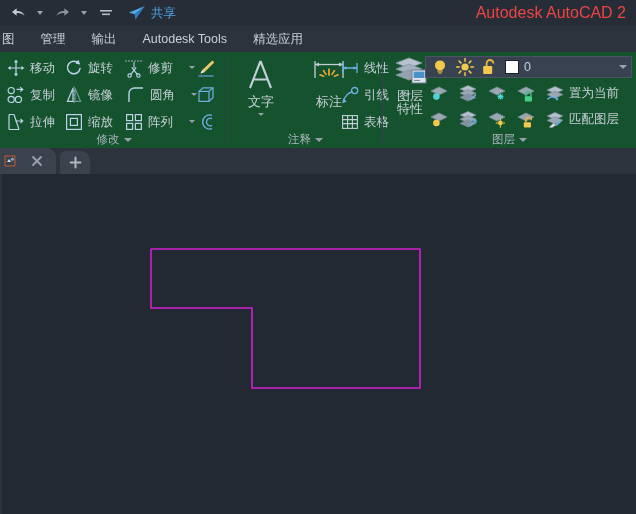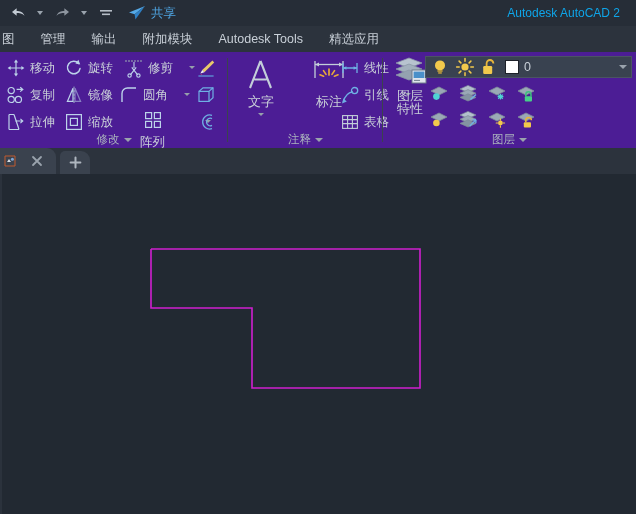--- a/index.html
+++ b/index.html
@@ -26,40 +26,40 @@
   .qat-arrow { width: 15px; height: 13px; display:block; }
   .caret-sm {
     width: 0; height: 0; border-left: 3.5px solid transparent;
     border-right: 3.5px solid transparent; border-top: 4px solid #9aa3ad;
   }
   .share-group {
     display: flex; align-items: center; gap: 5px; margin-left: 10px;
   }
   .share-label { color: #4ea3e0; font-size: 12.5px; }
   .win-title {
-    position: absolute; right: 12px; top: 0; height: 26px;
+    position: absolute; right: 6px; top: 0; height: 26px;
     display: flex; align-items: center;
-    color: #0ea5e9; font-size: 12px; white-space: nowrap;
+    color: #ef4444; font-size: 16px; white-space: nowrap;
     padding-right: 4px;
   }
 
   
   .ribbon-tabs {
     position: absolute; left: 0; top: 26px; width: 636px; height: 26px;
     background: #2c333d;
     display: flex; align-items: center;
     font-size: 12.5px; color: #c9d0d8;
   }
   .rtab { padding: 0 13px; height: 26px; line-height: 26px; white-space: nowrap; }
   .rtab.first { padding-left: 2px; }
 
   
   .ribbon {
     position: absolute; left: 0; top: 52px; width: 636px; height: 96px;
-    background: #4c1d95;
+    background: #14532d;
   }
   .panel { position: absolute; top: 0; height: 96px; }
   .panel-body { position: relative; height: 78px; }
   .panel-title {
     position: absolute; bottom: 1px; width: 100%;
     text-align: center; font-size: 11.5px; color: #aab3bd;
     display: flex; align-items: center; justify-content: center; gap: 4px;
   }
   .panel-divider {
     position: absolute; top: 6px; width: 1px; height: 84px;
@@ -174,21 +174,20 @@
       </div>
     </div>
 
     <div class="win-title">Autodesk AutoCAD 2</div>
   </div>
 
   <div class="ribbon-tabs">
     <div class="rtab first">图</div>
     <div class="rtab">管理</div>
     <div class="rtab">输出</div>
-    <div class="rtab">附加模块</div>
     <div class="rtab">Autodesk Tools</div>
     <div class="rtab">精选应用</div>
   </div>
 
   <div class="ribbon">
 
     <div class="panel" style="left:0; width:228px;">
       <div class="panel-body">
 
         <div class="btn-sm" style="left:6px; top:4px;">
@@ -238,21 +237,21 @@
 
         <div class="btn-sm" style="left:64px; top:31px;">
           <svg class="ico" viewBox="0 0 20 20">
             <path d="M9 3.2 L3.4 16.4 H9 Z" stroke="#bcd3ea" stroke-width="1.2" fill="none"></path>
             <path d="M11 3.2 L16.6 16.4 H11 Z" stroke="#bcd3ea" stroke-width="1.2" fill="none" opacity="0.55"></path>
             <path d="M10 1.6 V18.4" stroke="#9fb4c8" stroke-width="1" stroke-dasharray="2 1.6"></path>
           </svg>
           <span class="lbl">镜像</span>
         </div>
 
-        <div class="btn-sm" style="left:119px; top:31px;">
+        <div class="btn-sm" style="left:126px; top:31px;">
           <svg class="ico" viewBox="0 0 20 20">
             <path d="M3 17 V8.5 A5.5 5.5 0 0 1 8.5 3 H17" stroke="#bcd3ea" stroke-width="1.4" fill="none"></path>
           </svg>
           <span class="lbl">圆角</span>
           <div class="split-caret caret-tiny" style="position:absolute; left:62px; top:10px;"></div>
         </div>
 
         <div class="btn-sm" style="left:6px; top:58px;">
           <svg class="ico" viewBox="0 0 20 20">
             <path d="M3 2.5 V17.5 M3 2.5 H8 M3 17.5 H13" stroke="#bcd3ea" stroke-width="1.2" fill="none"></path>
@@ -263,21 +262,21 @@
         </div>
 
         <div class="btn-sm" style="left:64px; top:58px;">
           <svg class="ico" viewBox="0 0 20 20">
             <rect x="2.6" y="2.6" width="14.8" height="14.8" stroke="#bcd3ea" stroke-width="1.2" fill="none"></rect>
             <rect x="6.4" y="6.4" width="7" height="7" stroke="#bcd3ea" stroke-width="1.2" fill="none"></rect>
           </svg>
           <span class="lbl">缩放</span>
         </div>
 
-        <div class="btn-sm" style="left:140px; top:58px;flex-direction:column;">
+        <div class="btn-sm" style="left:124px; top:58px;">
           <svg class="ico" viewBox="0 0 20 20">
             <g stroke="#bcd3ea" stroke-width="1.2" fill="none">
               <rect x="2.6" y="2.6" width="6" height="6"></rect>
               <rect x="11.4" y="2.6" width="6" height="6"></rect>
               <rect x="2.6" y="11.4" width="6" height="6"></rect>
               <rect x="11.4" y="11.4" width="6" height="6"></rect>
             </g>
           </svg>
           <span class="lbl">阵列</span>
           <div class="split-caret caret-tiny" style="position:absolute; left:62px; top:10px;"></div>
@@ -447,20 +446,29 @@
             </g>
           </svg>
         </div>
         <div class="btn-sm" style="left:133px; top:29px;">
           <svg class="ico" viewBox="0 0 20 20">
             <path d="M2 8 L10 4 L18 8 L10 12 Z" fill="#9aa8b6" stroke="#7e8b99" stroke-width="0.8"></path>
             <path d="M9.8 13.4 V11.4 A2.6 2.6 0 0 1 15 11.4 V13.4" stroke="#3fbf7f" stroke-width="1.5" fill="none"></path>
             <rect x="8.8" y="13.2" width="7.2" height="5.4" rx="1" fill="#47cf8a"></rect>
           </svg>
         </div>
+        <div class="btn-sm" style="left:162px; top:29px;">
+          <svg class="ico" viewBox="0 0 20 20">
+            <path d="M2 7 L10 3.4 L18 7 L10 10.6 Z" fill="#b3c0cd" stroke="#7e8b99" stroke-width="0.7"></path>
+            <path d="M2 11.6 L10 8 L18 11.6 L10 15.2 Z" fill="#9aa8b6" stroke="#7e8b99" stroke-width="0.7"></path>
+            <path d="M2.4 16.2 C5.6 13.4 9.6 13.4 12.4 15.8" stroke="#6fb0e4" stroke-width="1.5" fill="none"></path>
+            <path d="M13.6 17 L10.6 17.2 L12.2 14.4 Z" fill="#6fb0e4"></path>
+          </svg>
+          <span class="lbl">置为当前</span>
+        </div>
 
         <div class="btn-sm" style="left:46px; top:55px;">
           <svg class="ico" viewBox="0 0 20 20">
             <path d="M2 8 L10 4 L18 8 L10 12 Z" fill="#9aa8b6" stroke="#7e8b99" stroke-width="0.8"></path>
             <circle cx="7.4" cy="14" r="3.3" fill="#f2c94c"></circle>
           </svg>
         </div>
         <div class="btn-sm" style="left:75px; top:55px;">
           <svg class="ico" viewBox="0 0 20 20">
             <path d="M2 6 L10 2.4 L18 6 L10 9.6 Z" fill="#b3c0cd" stroke="#7e8b99" stroke-width="0.7"></path>
@@ -477,20 +485,29 @@
               <path d="M13.4 9.8 V11.2 M13.4 16.8 V18.2 M9.2 14 H10.6 M16.2 14 H17.6"></path>
             </g>
           </svg>
         </div>
         <div class="btn-sm" style="left:133px; top:55px;">
           <svg class="ico" viewBox="0 0 20 20">
             <path d="M2 8 L10 4 L18 8 L10 12 Z" fill="#9aa8b6" stroke="#7e8b99" stroke-width="0.8"></path>
             <path d="M9.8 13.2 V11.2 A2.6 2.6 0 0 1 15.4 11.2" stroke="#e8b53a" stroke-width="1.5" fill="none"></path>
             <rect x="7.8" y="13.2" width="7.2" height="5.4" rx="1" fill="#f2c94c"></rect>
           </svg>
+        </div>
+        <div class="btn-sm" style="left:162px; top:55px;">
+          <svg class="ico" viewBox="0 0 20 20">
+            <path d="M2 7 L10 3.4 L18 7 L10 10.6 Z" fill="#b3c0cd" stroke="#7e8b99" stroke-width="0.7"></path>
+            <path d="M2 11.4 L10 7.8 L18 11.4 L10 15 Z" fill="#9aa8b6" stroke="#7e8b99" stroke-width="0.7"></path>
+            <path d="M4.2 18.2 L8.6 14 L11 16.2 L6.6 18.8 Z" fill="#dfe5ec" stroke="#7e8b99" stroke-width="0.7"></path>
+            <path d="M11 16.2 L15.6 12.4" stroke="#6fb0e4" stroke-width="1.8"></path>
+          </svg>
+          <span class="lbl">匹配图层</span>
         </div>
 
       </div>
       <div class="panel-title">
         <span>图层</span>
         <span class="caret-dn"></span>
       </div>
     </div>
 
   </div>

